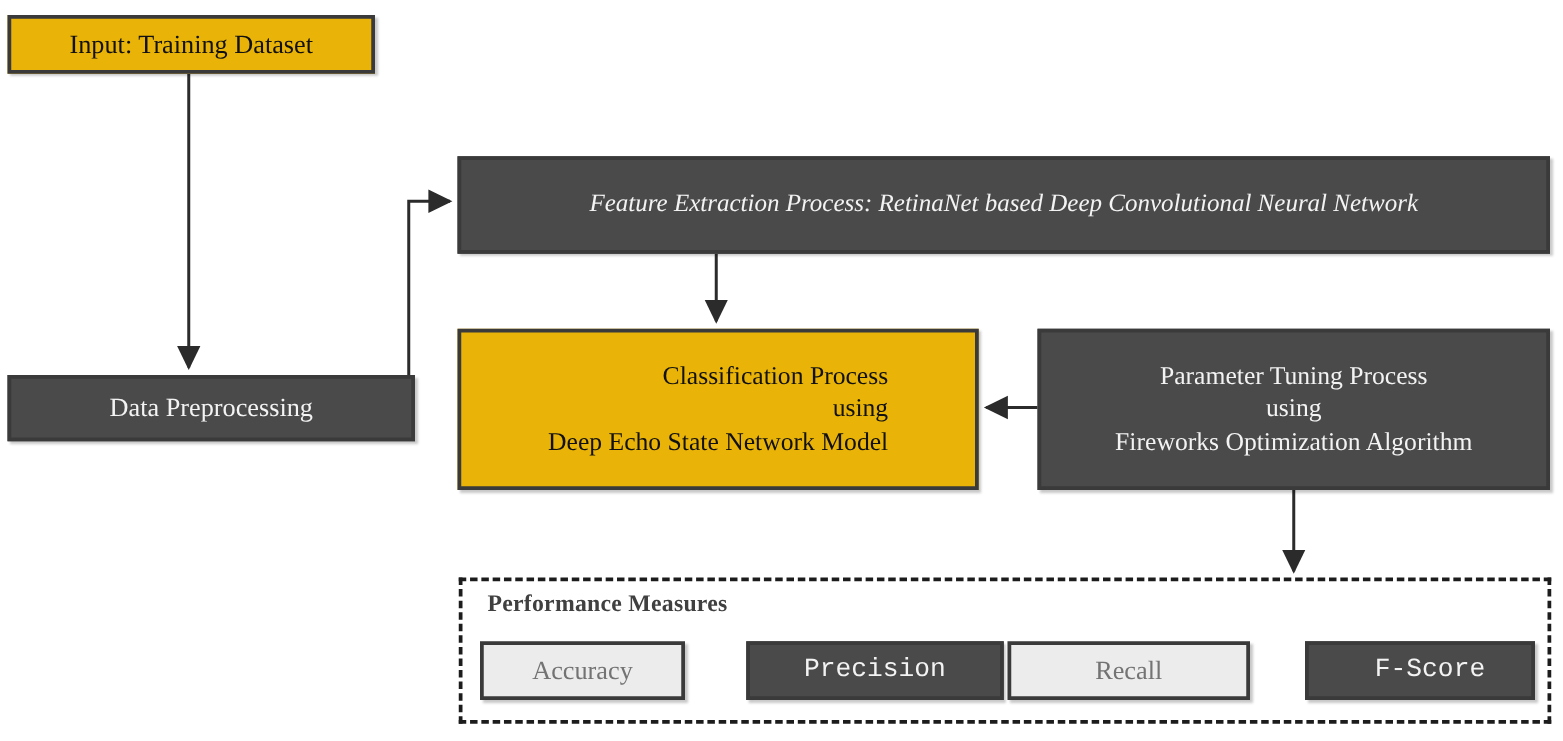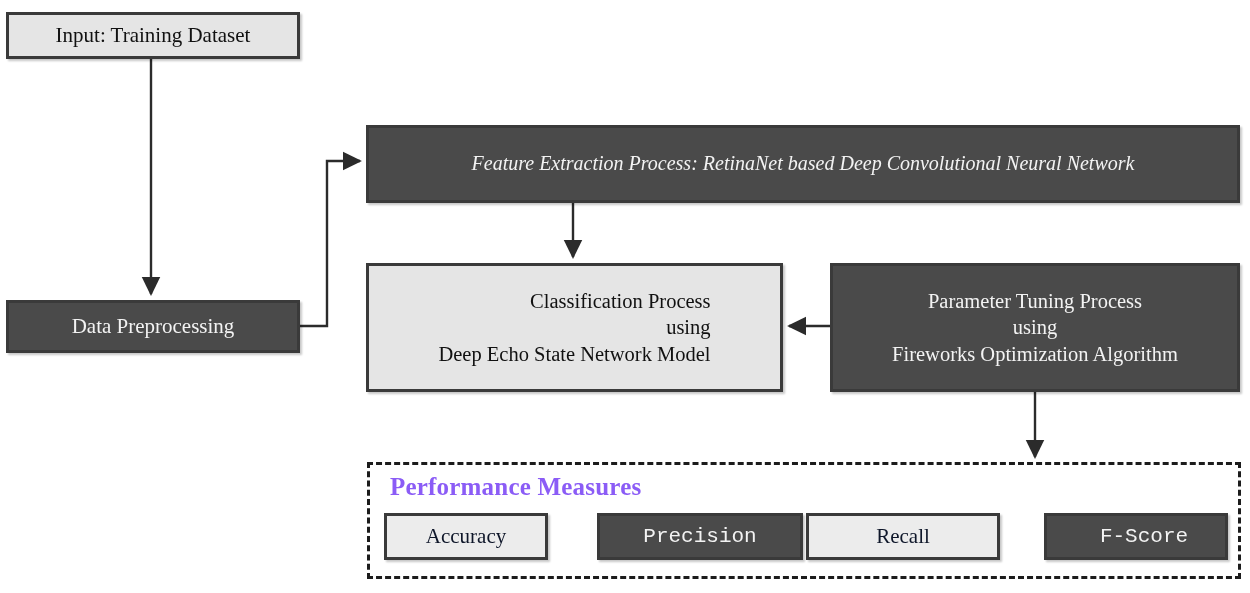--- a/index.html
+++ b/index.html
@@ -22,73 +22,73 @@
     box-sizing: border-box;
     display: flex;
     align-items: center;
     justify-content: center;
     text-align: center;
     line-height: 1.28;
     border: 3px solid #3a3a3a;
     box-shadow: 2px 2px 2px rgba(0,0,0,0.22);
   }
   .node.light {
-    background: #e5e5e5;
+    background: #eab308;
     color: #111111;
   }
   .node.dark {
     background: #4a4a4a;
     color: #f3f3f3;
   }
   .node .txt {
     display: block;
     padding: 0 10px;
     white-space: pre-line;
   }
 
   
   #node-input       { left: 6px;   top: 12px;  width: 294px; height: 47px;  font-size: 21px; }
-  #node-preprocess  { left: 6px;   top: 300px; width: 294px; height: 53px;  font-size: 21px; }
+  #node-preprocess  { left: 6px;   top: 300px; width: 326px; height: 53px;  font-size: 21px; }
   #node-feature     { left: 366px; top: 125px; width: 874px; height: 78px;  font-size: 20px; font-style: italic; }
   #node-classify    { left: 366px; top: 263px; width: 417px; height: 129px; font-size: 20.5px; text-align: right; }
   #node-tuning      { left: 830px; top: 263px; width: 410px; height: 129px; font-size: 20.5px; }
 
   
   #metrics-panel {
     position: absolute;
     left: 367px;
     top: 462px;
     width: 874px;
     height: 117px;
     box-sizing: border-box;
     border: 3px dashed #1c1c1c;
     background: #ffffff;
   }
   #metrics-title {
     position: absolute;
     left: 20px;
     top: 8px;
-    font-size: 25px;
+    font-size: 19px;
     font-weight: bold;
-    color: #8b5cf6;
+    color: #404040;
     letter-spacing: 0.2px;
   }
   .metric {
     position: absolute;
     box-sizing: border-box;
     top: 48px;
     height: 47px;
     display: flex;
     align-items: center;
     justify-content: center;
     border: 3px solid #3a3a3a;
     font-size: 21px;
     box-shadow: 2px 2px 2px rgba(0,0,0,0.22);
   }
-  .metric.light { background: #ececec; color: #0f172a; }
+  .metric.light { background: #ececec; color: #737373; }
   .metric.dark  { background: #4a4a4a; color: #f3f3f3; font-family: Liberation Mono, monospace; }
   #metric-0 { left: 14px;  width: 164px; }
   #metric-1 { left: 227px; width: 206px; }
   #metric-2 { left: 436px; width: 194px; text-align: center; }
   #metric-3 { left: 674px; width: 184px; padding-left: 16px; }
 
   
   #edges {
     position: absolute;
     left: 0;

